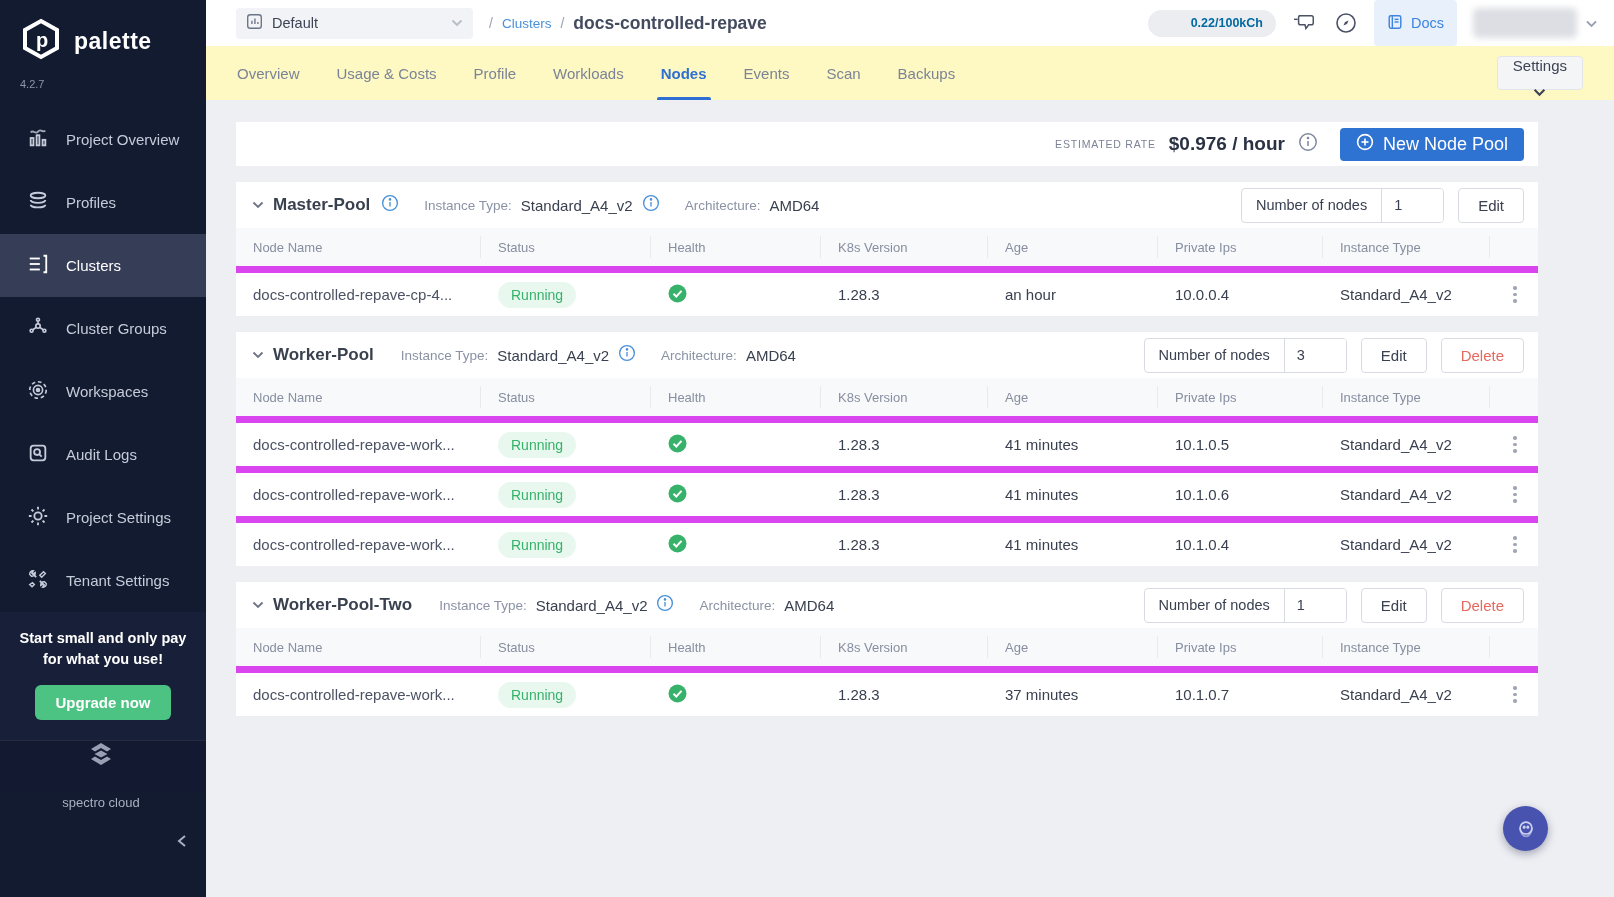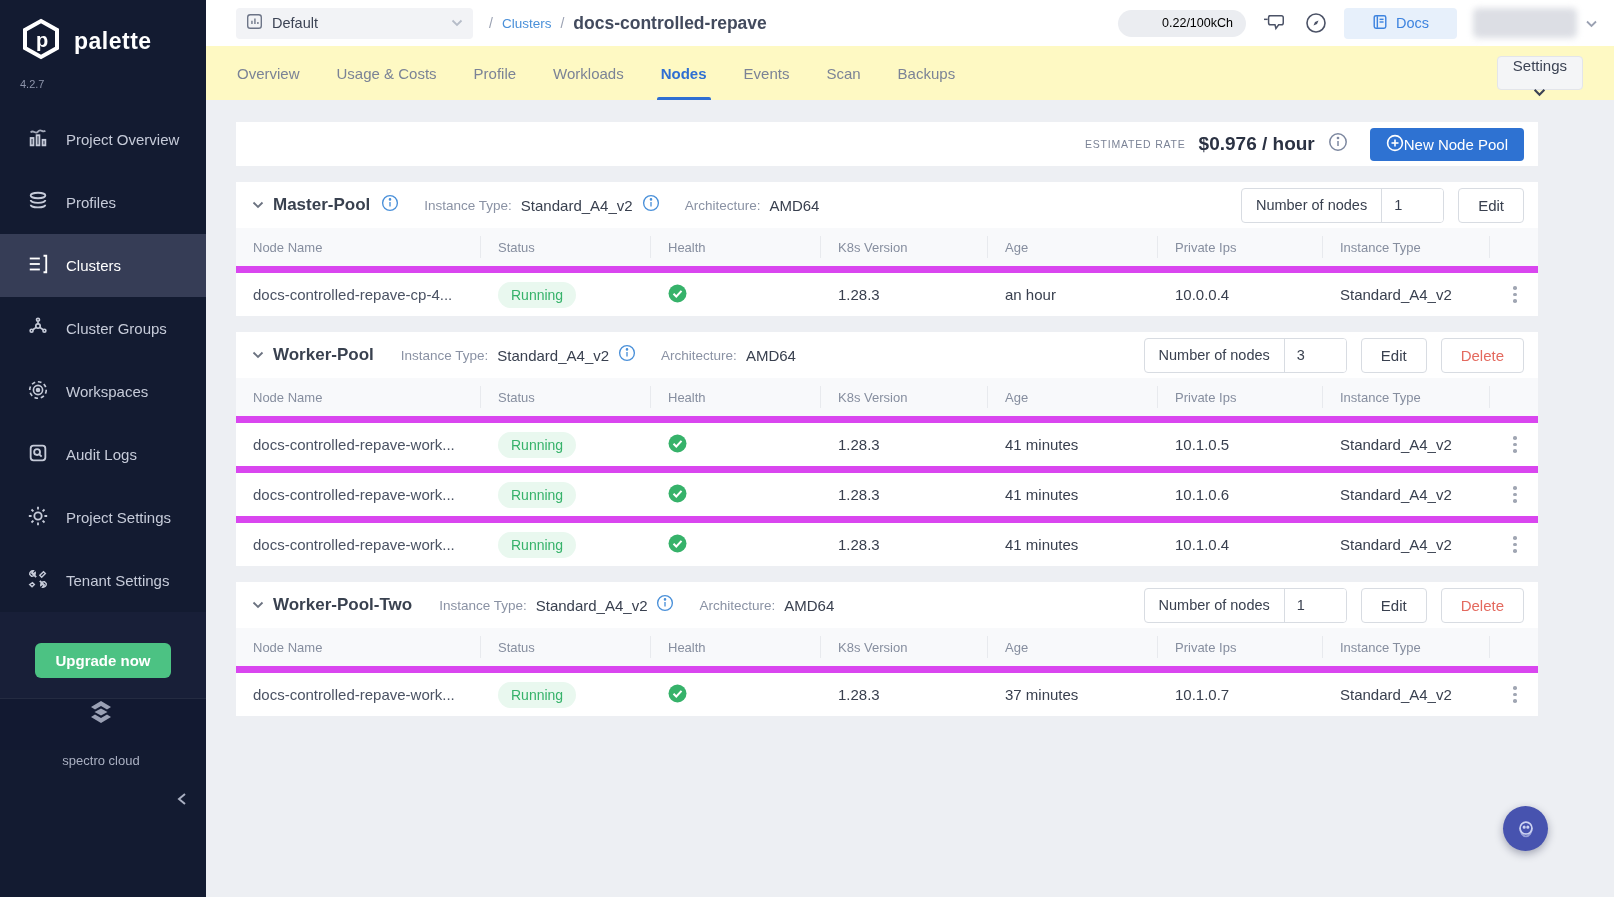--- a/index.html
+++ b/index.html
@@ -36,24 +36,24 @@
     display:flex; align-items:center; padding:0 10px; gap:9px; cursor:pointer;
     color:#3c4354; font-size:14.5px; }
   .proj-select .chev { margin-left:auto; display:flex; }
   .crumbs { display:flex; align-items:center; gap:9px; margin-left:16px; }
   .crumb-sep { color:#9aa1b2; font-size:14px; }
   .crumb-link { color:#4a90d9; font-size:13.5px; cursor:pointer; }
   .page-title { color:#434b5e; font-size:17.5px; font-weight:bold; }
   .top-right { margin-left:auto; display:flex; align-items:center; gap:16px; }
   .usage-pill { background:#ebedf1; border-radius:14px; height:27px; min-width:128px;
     display:flex; align-items:center; justify-content:flex-end; padding:0 13px;
-    font-size:12.5px; color:#000000; }
+    font-size:12.5px; color:#0369a1;font-weight:bold; }
   .icon-btn { display:flex; cursor:pointer; }
-  .docs-btn { background:#e7f0fb; border:none; border-radius:4px; height:31px;
-    display:flex; align-items:center; gap:8px; padding:0 28px; color:#3d83df;
+  .docs-btn { background:#e7f0fb; border:none; border-radius:4px; height:46px;
+    display:flex; align-items:center; gap:8px; padding:0 13px; color:#3d83df;
     font-size:14.5px; font-family:inherit; cursor:pointer; }
   .user-menu { display:flex; align-items:center; gap:8px; cursor:pointer; }
   .user-blur { width:104px; height:30px; border-radius:5px; background:#dcdee4;
     filter:blur(3px); }
 
   
   .tabsbar { position:absolute; left:206px; top:46px; width:1408px; height:54px;
     background:#fef9c3; display:flex; align-items:center; padding-left:31px; gap:37px; }
   .tab { font-size:15px; color:#7b8396; cursor:pointer; position:relative;
     height:54px; display:flex; align-items:center; }
@@ -67,22 +67,22 @@
 
   
   .content { position:absolute; left:206px; top:100px; width:1408px; height:797px;
     background:#edeff3; padding:22px 0 0 30px; }
   .col { width:1302px; }
   .rate-bar { height:44px; background:#fff; display:flex; align-items:center;
     justify-content:flex-end; gap:13px; padding-right:14px; margin-bottom:16px; }
   .rate-label { font-size:10.5px; letter-spacing:.8px; color:#7b8396; }
   .rate-value { font-size:19px; font-weight:bold; color:#2b3243; }
   .primary-btn { background:#2e72d2; color:#fff; border:none; border-radius:4px;
-    height:33px; display:flex; align-items:center; padding:0 16px;
-    font-size:15px; font-family:inherit; cursor:pointer; margin-left:9px; }
+    height:33px; display:flex; align-items:center; gap:9px; padding:0 16px;
+    font-size:18px; font-family:inherit; cursor:pointer; margin-left:9px; }
 
   .pool-card { background:#fff; margin-bottom:16px; }
   .pool-header { height:46px; display:flex; align-items:center; padding:0 14px 0 16px; gap:9px; }
   .caret { display:flex; cursor:pointer; }
   .pool-name { font-size:17px; font-weight:bold; color:#39414f; margin-right:2px; }
   .meta-label { font-size:13.5px; color:#8a92a4; margin-left:16px; }
   .meta-value { font-size:15px; color:#39404f; }
   .pool-actions { margin-left:auto; display:flex; align-items:center; gap:14px; }
   .nodes-group { display:flex; align-items:stretch; border:1px solid #d8dce2;
     border-radius:4px; height:35px; overflow:hidden; background:#fff; }
@@ -202,20 +202,21 @@
             <path d="M3 7a3.5 3.5 0 0 1 4-4l-1.5 2L7 6.5 9 5a3.5 3.5 0 0 1-4 4z" stroke-width="1.6"></path>
             <path d="M21 17a3.5 3.5 0 0 1-4 4l1.5-2L17 17.5 15 19a3.5 3.5 0 0 1 4-4z" stroke-width="1.6"></path>
             <path d="M18 4l2 2-4 4-2-2z" stroke-width="1.6"></path>
             <path d="M6 16l2 2-2.5 2.5L3 18z" stroke-width="1.6"></path>
           </svg></span>
       <span>Tenant Settings</span>
     </div>
   </div>
 
   <div class="promo">
+    <div class="promo-text">Start small and only pay for what you use!</div>
     <button class="upgrade-btn">Upgrade now</button>
   </div>
 
   <div class="side-footer">
     <span><svg width="26" height="26" viewBox="0 0 26 26" fill="#9aa0b4">
           <path d="M13 2 23 8l-4 2.4L13 7 7 10.4 3 8z"></path>
           <path d="M13 9.5 19.5 13 13 16.5 6.5 13z"></path>
           <path d="M13 19 7 15.6l-4 2.4 10 6 10-6-4-2.4z"></path>
         </svg></span>
     <span class="brand2">spectro cloud</span>

